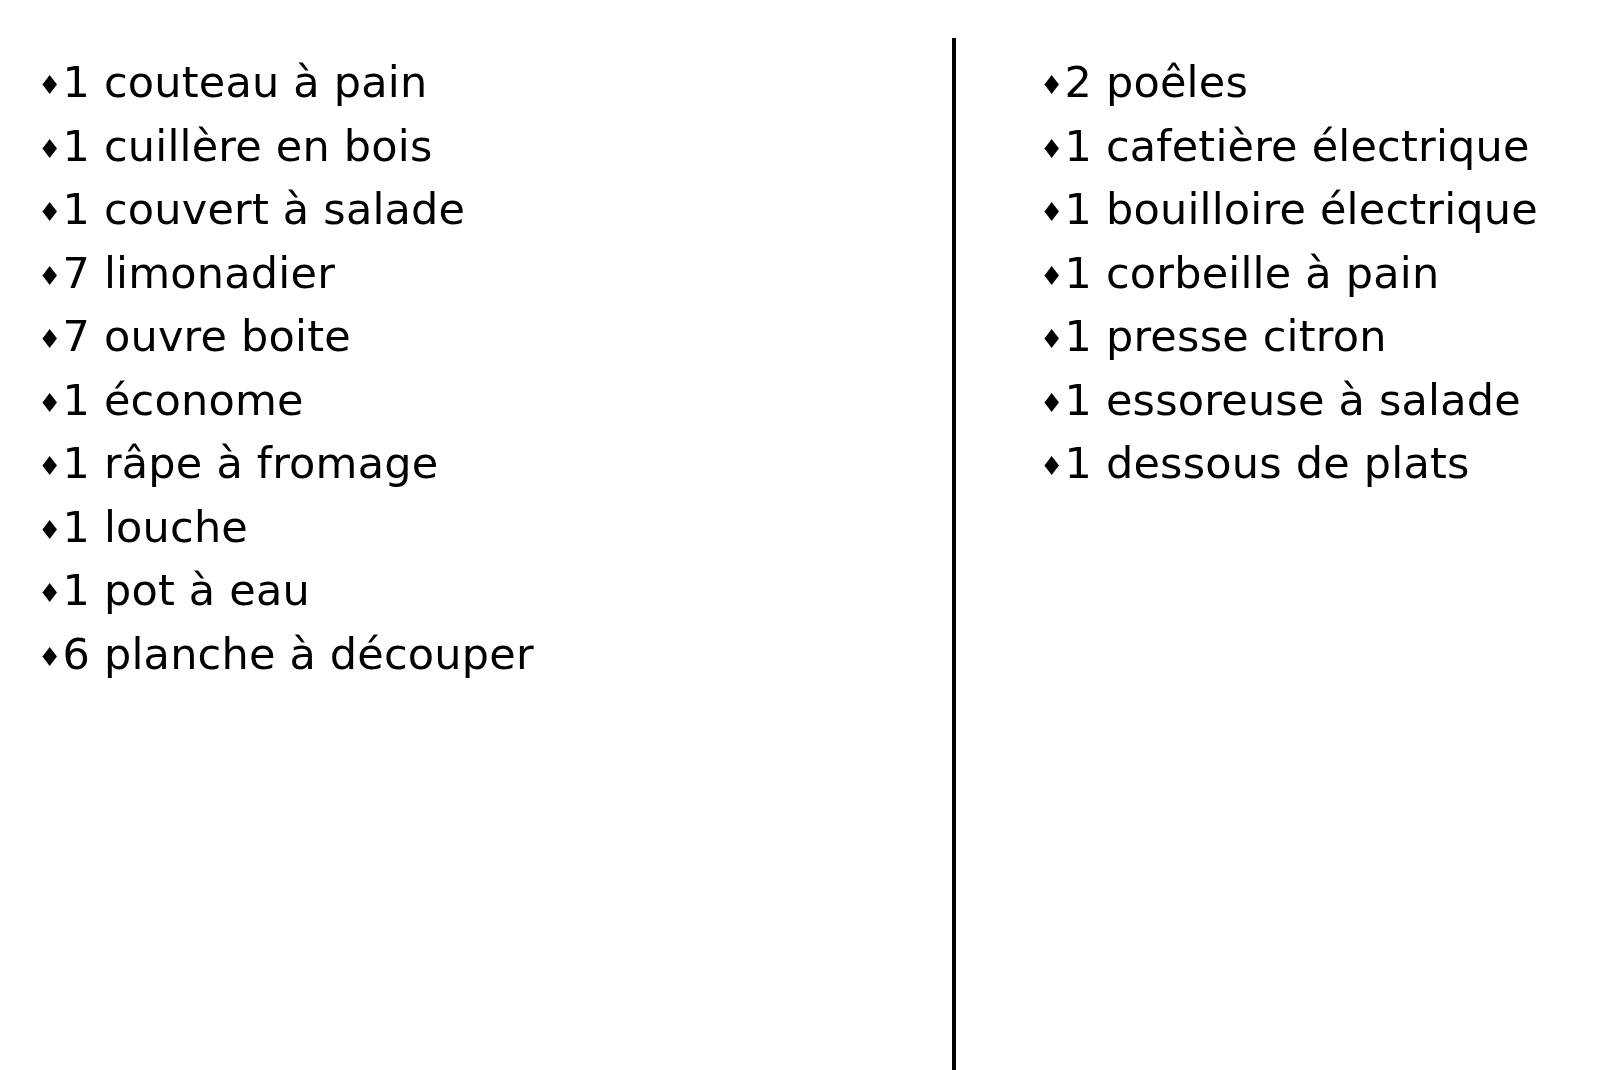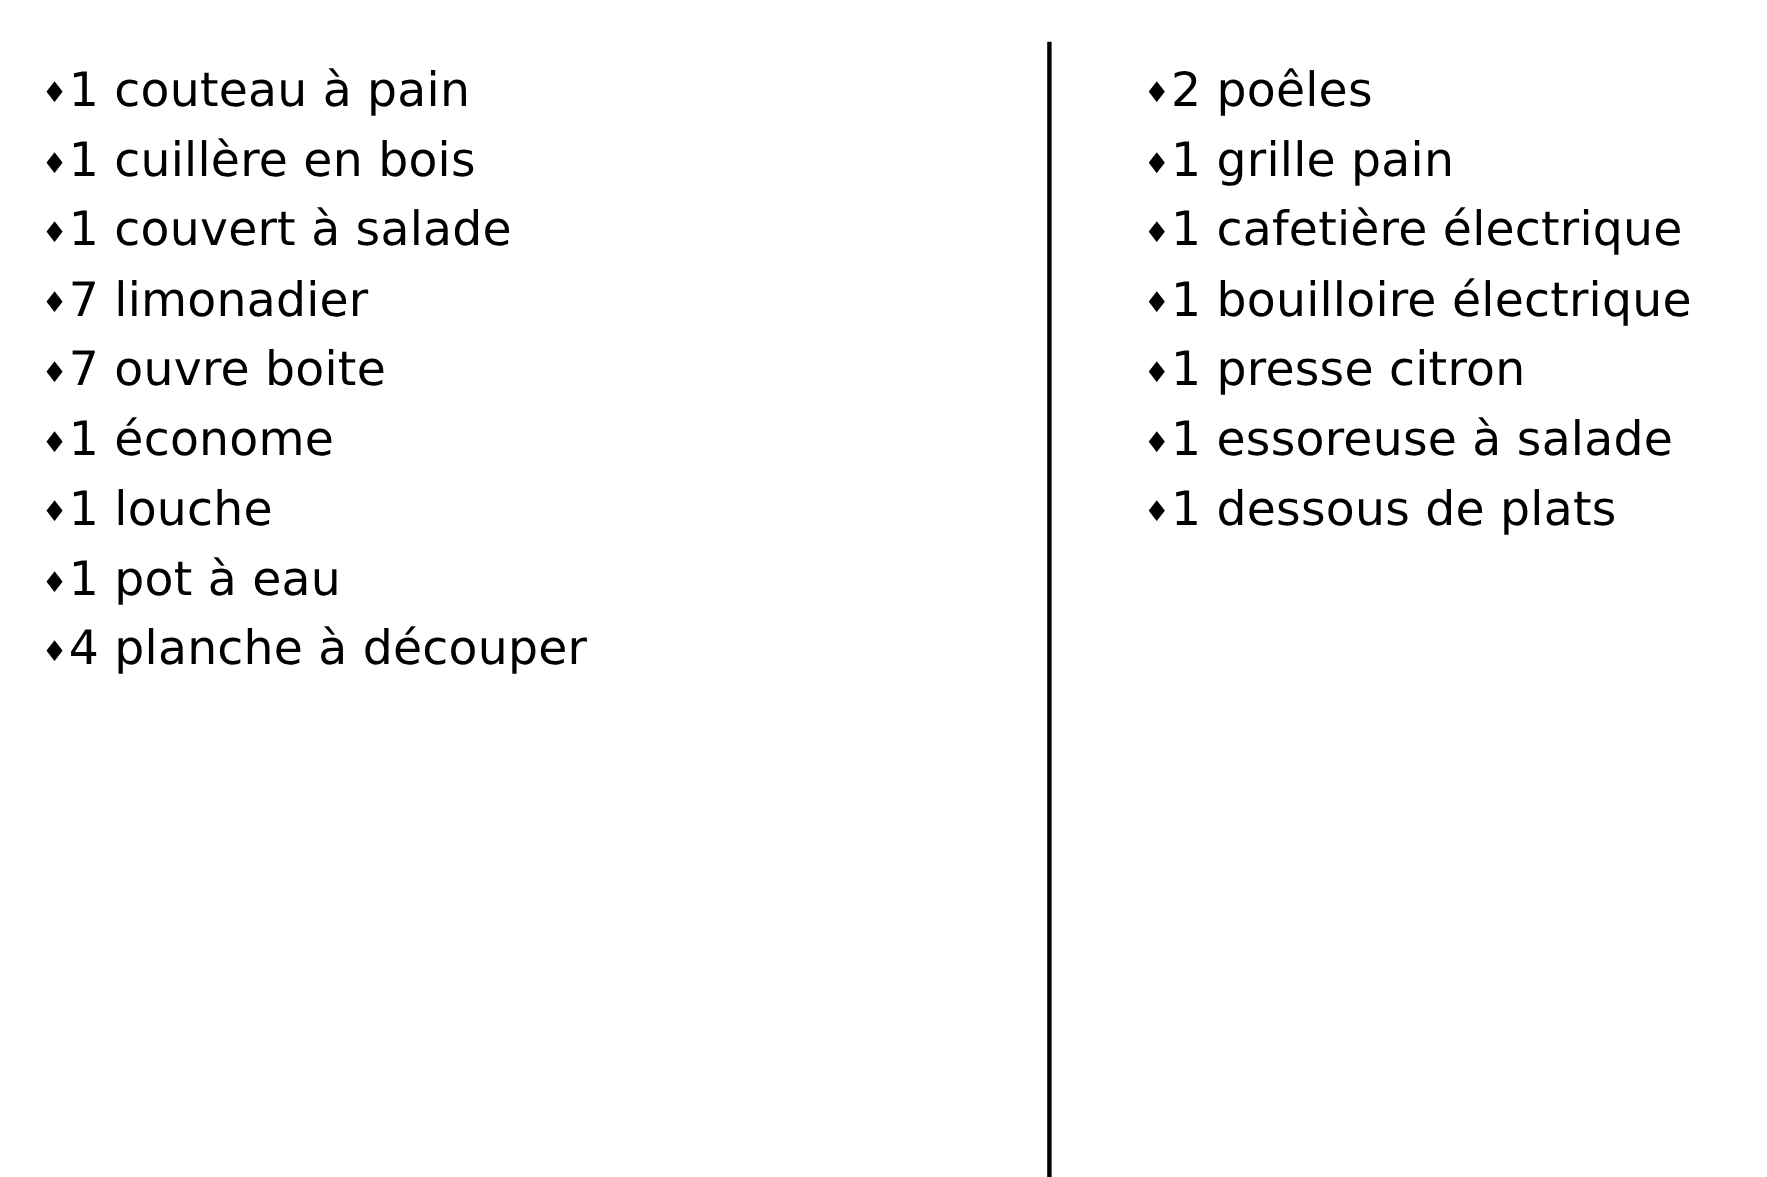--- a/index.html
+++ b/index.html
@@ -95,37 +95,38 @@
       <div class="ghost"></div>
     </div>
     <div class="list-wrap">
       <ul class="item-list">
         <li><span class="bullet">♦</span><span class="txt">1 couteau à pain</span></li>
         <li><span class="bullet">♦</span><span class="txt">1 cuillère en bois</span></li>
         <li><span class="bullet">♦</span><span class="txt">1 couvert à salade</span></li>
         <li><span class="bullet">♦</span><span class="txt">7 limonadier</span></li>
         <li><span class="bullet">♦</span><span class="txt">7 ouvre boite</span></li>
         <li><span class="bullet">♦</span><span class="txt">1 économe</span></li>
+        <li><span class="bullet">♦</span><span class="txt">1 râpe à fromage</span></li>
         <li><span class="bullet">♦</span><span class="txt">1 louche</span></li>
         <li><span class="bullet">♦</span><span class="txt">1 pot à eau</span></li>
-        <li><span class="bullet">♦</span><span class="txt">4 planche à découper</span></li>
+        <li><span class="bullet">♦</span><span class="txt">6 planche à découper</span></li>
       </ul>
     </div>
   </div>
 
   <div class="column col-right">
     <div class="clip-top">
       <div class="ghost"></div>
     </div>
     <div class="list-wrap">
       <ul class="item-list">
         <li><span class="bullet">♦</span><span class="txt">2 poêles</span></li>
-        <li><span class="bullet">♦</span><span class="txt">1 grille pain</span></li>
         <li><span class="bullet">♦</span><span class="txt">1 cafetière électrique</span></li>
         <li><span class="bullet">♦</span><span class="txt">1 bouilloire électrique</span></li>
+        <li><span class="bullet">♦</span><span class="txt">1 corbeille à pain</span></li>
         <li><span class="bullet">♦</span><span class="txt">1 presse citron</span></li>
         <li><span class="bullet">♦</span><span class="txt">1 essoreuse à salade</span></li>
         <li><span class="bullet">♦</span><span class="txt">1 dessous de plats</span></li>
       </ul>
     </div>
   </div>
 
 </div>
 
 </body></html>

